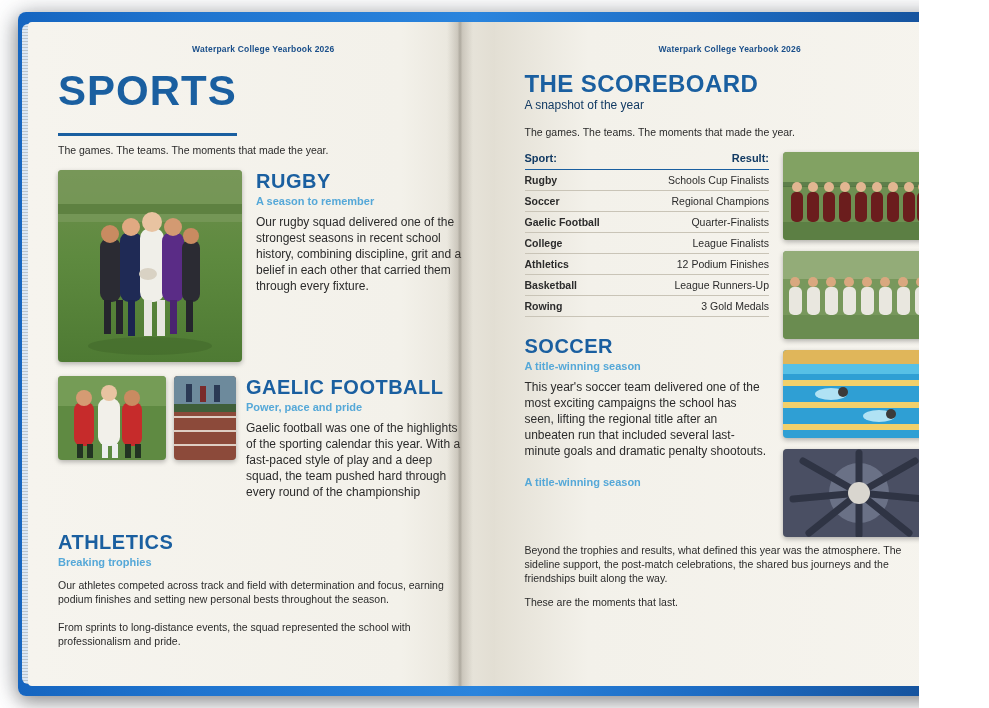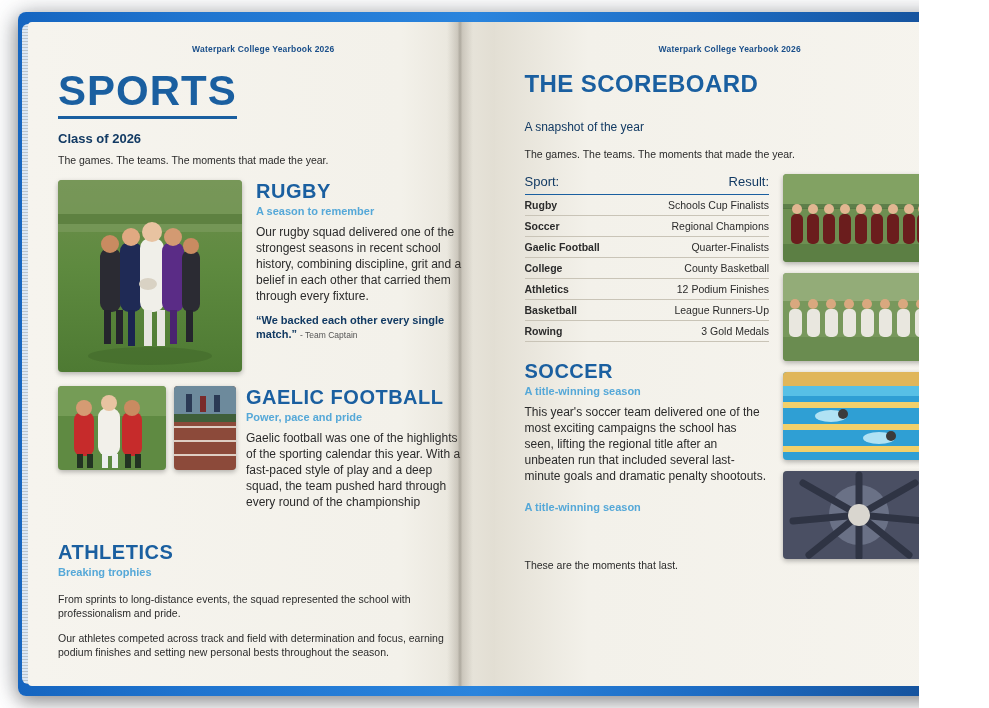--- a/index.html
+++ b/index.html
@@ -99,21 +99,21 @@
   
   h1.sports-title {
     margin: 0;
     font-size: 42px;
     line-height: 1;
     font-weight: bold;
     color: #1a5fa0;
     letter-spacing: 1px;
     display: inline-block;
     border-bottom: 3px solid #1a5fa0;
-    padding-bottom: 4px;
+    padding-bottom: 21px;
   }
   .class-of {
     margin: 12px 0 0 0;
     font-size: 13px;
     font-weight: bold;
     color: #123a63;
   }
   .intro-line {
     margin: 8px 0 0 0;
     font-size: 10.5px;
@@ -184,21 +184,21 @@
 
   
   h2.score-title {
     margin: 0;
     font-size: 24px;
     font-weight: bold;
     color: #1a5fa0;
     letter-spacing: .4px;
   }
   .score-sub {
-    margin: 22px 0 0 0;
+    margin: 0 0 0 0;
     font-size: 12px;
     color: #123a63;
   }
   .score-intro {
     margin: 14px 0 0 0;
     font-size: 10.5px;
     color: #2a2a2a;
   }
   .right-cols {
     display: flex;
@@ -208,22 +208,22 @@
   .right-main { flex: 1 1 auto; }
   .right-rail { width: 152px; flex: none; display: flex; flex-direction: column; gap: 11px; }
   .rail-photo { width: 152px; height: 88px; }
   table.score {
     width: 100%;
     border-collapse: collapse;
     font-size: 10.5px;
   }
   table.score th {
     text-align: left;
-    font-size: 13px;
-    font-weight: normal;
+    font-size: 11px;
+    font-weight: bold;
     color: #123a63;
     padding: 0 0 5px 0;
     border-bottom: 1.5px solid #1a5fa0;
   }
   table.score th.r { text-align: right; }
   table.score td {
     padding: 4px 0 4px 0;
     border-bottom: 1px solid #c9c4b7;
     color: #2b2b2b;
     font-weight: bold;
@@ -246,21 +246,20 @@
   <div class="book-cover"></div>
   <div class="page-edges left"></div>
   <div class="page-edges"></div>
 
   <div class="pages">
 
     <div class="page left">
       <div class="running-head">Waterpark College Yearbook 2026</div>
 
       <h1 class="sports-title">SPORTS</h1>
-      <p class="class-of">Class of 2026</p>
       <p class="intro-line">The games. The teams. The moments that made the year.</p>
 
       <div class="row-rugby">
         <div class="photo rugby-photo">
           <svg width="184" height="192" viewBox="0 0 184 192">
             <defs>
               <linearGradient id="grass" x1="0" y1="0" x2="0" y2="1">
                 <stop offset="0%" stop-color="#6f8f4e"></stop>
                 <stop offset="45%" stop-color="#5e8a3f"></stop>
                 <stop offset="100%" stop-color="#4e7a33"></stop>
@@ -289,24 +288,20 @@
               <rect x="112" y="130" width="7" height="34" fill="#4a2470"></rect>
               <rect x="128" y="130" width="7" height="32" fill="#25252d"></rect>
               <ellipse cx="90" cy="104" rx="9" ry="6" fill="#d9d2c4"></ellipse>
             </g>
           </svg>
         </div>
         <div style="flex:1 1 auto;">
           <h3 class="sec-h">RUGBY</h3>
           <p class="sec-sub">A season to remember</p>
           <p class="body-t">Our rugby squad delivered one of the strongest seasons in recent school history, combining discipline, grit and a belief in each other that carried them through every fixture.</p>
-          <p class="quote">
-            <span>“We backed each other every single match.”</span>
-            <span class="attrib">- Team Captain</span>
-          </p>
         </div>
       </div>
 
       <div class="row-gaelic">
         <div class="gael-photos">
           <div class="photo gp1">
             <svg width="108" height="84" viewBox="0 0 108 84">
               <rect width="108" height="84" fill="#5f8a42"></rect>
               <rect width="108" height="30" fill="#7fa45f" opacity=".7"></rect>
               <rect x="16" y="26" width="20" height="44" rx="8" fill="#c62b2b"></rect>
@@ -340,22 +335,22 @@
         <div style="flex:1 1 auto;">
           <h3 class="sec-h">GAELIC FOOTBALL</h3>
           <p class="sec-sub">Power, pace and pride</p>
           <p class="body-t">Gaelic football was one of the highlights of the sporting calendar this year. With a fast-paced style of play and a deep squad, the team pushed hard through every round of the championship</p>
         </div>
       </div>
 
       <div class="athletics-block">
         <h3 class="sec-h">ATHLETICS</h3>
         <p class="sec-sub">Breaking trophies</p>
+        <p class="full-w-body athletics-body">Our athletes competed across track and field with determination and focus, earning podium finishes and setting new personal bests throughout the season.</p>
         <p class="full-w-body" style="margin-top:14px;">From sprints to long-distance events, the squad represented the school with professionalism and pride.</p>
-        <p class="full-w-body athletics-body">Our athletes competed across track and field with determination and focus, earning podium finishes and setting new personal bests throughout the season.</p>
       </div>
     </div>
 
     <div class="page right">
       <div class="running-head">Waterpark College Yearbook 2026</div>
 
       <h2 class="score-title">THE SCOREBOARD</h2>
       <p class="score-sub">A snapshot of the year</p>
       <p class="score-intro">The games. The teams. The moments that made the year.</p>
 
@@ -376,21 +371,21 @@
               <tr>
                 <td>Soccer</td>
                 <td class="r">Regional Champions</td>
               </tr>
               <tr>
                 <td>Gaelic Football</td>
                 <td class="r">Quarter-Finalists</td>
               </tr>
               <tr>
                 <td>College</td>
-                <td class="r">County Basketball</td>
+                <td class="r">League Finalists</td>
               </tr>
               <tr>
                 <td>Athletics</td>
                 <td class="r">12 Podium Finishes</td>
               </tr>
               <tr>
                 <td>Basketball</td>
                 <td class="r">League Runners-Up</td>
               </tr>
               <tr>
@@ -496,18 +491,19 @@
                 <line x1="76" y1="44" x2="26" y2="84"></line>
                 <line x1="76" y1="44" x2="76" y2="86"></line>
                 <line x1="76" y1="44" x2="126" y2="84"></line>
               </g>
               <circle cx="76" cy="44" r="11" fill="#d9d6cf"></circle>
             </svg>
           </div>
         </div>
       </div>
 
+      <p class="full-w-body" style="margin-top:6px;">Beyond the trophies and results, what defined this year was the atmosphere. The sideline support, the post-match celebrations, the shared bus journeys and the friendships built along the way.</p>
       <p class="closing">These are the moments that last.</p>
     </div>
   </div>
 
   <div class="gutter"></div>
 </div>
 
 </body></html>

